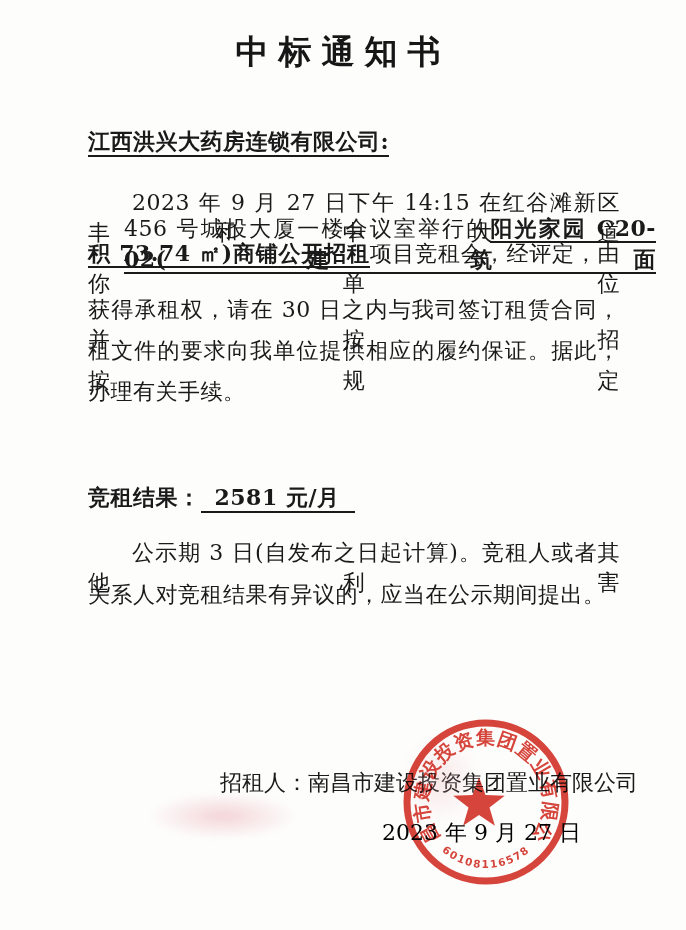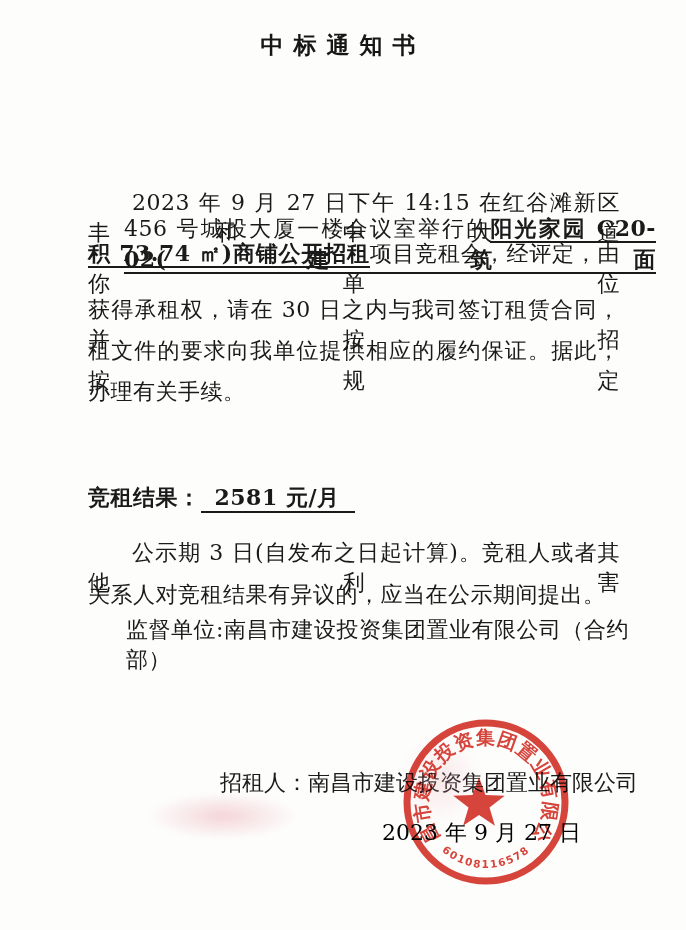--- a/index.html
+++ b/index.html
@@ -4,21 +4,21 @@
 <style>
   html,body { margin:0; padding:0; }
   .page {
     position:relative; width:686px; height:930px;
     background:#fdfdfc; overflow:hidden;
     font-family:"DejaVu Serif","Liberation Serif",serif;
     color:#141414;
   }
   .doc-title {
     position:absolute; top:30px; left:0; width:686px;
-    text-align:center; font-size:23px; font-weight:bold;
+    text-align:center; font-size:33px; font-weight:bold;
     letter-spacing:10px; color:#161616;
   }
   .line {
     position:absolute; left:88px; width:532px;
     font-size:22px; line-height:30px; color:#1a1a1a;
     letter-spacing:0.5px;
   }
   .just { text-align:justify; text-align-last:justify; }
   .indent { text-indent:44px; }
   .b { font-weight:bold; }
@@ -54,40 +54,40 @@
     filter:blur(3px);
   }
 </style>
 </head>
 <body>
 
 <div class="page">
 
   <div class="doc-title">中标通知书</div>
 
+  <div class="line recipient"><span>江西洪兴大药房连锁有限公司:</span></div>
 
   <div class="line just indent p1l1">2023 年 9 月 27 日下午 14:15 在红谷滩新区丰和中大道</div>
 
   <div class="line just p1l2"><span>456 号城投大厦一楼会议室举行的</span><span class="b u">阳光家园 C20-02(建筑面</span></div>
 
   <div class="line just p1l3"><span class="b u">积 73.74 ㎡)商铺公开招租</span><span>项目竞租会，经评定，由你单位</span></div>
 
   <div class="line just p1l4">获得承租权，请在 30 日之内与我司签订租赁合同，并按招</div>
 
   <div class="line just p1l5">租文件的要求向我单位提供相应的履约保证。据此，按规定</div>
 
   <div class="line p1l6">办理有关手续。</div>
 
   <div class="line result-line"><span>竞租结果：</span><span class="u">2581 元/月</span></div>
 
   <div class="line just indent p2l1">公示期 3 日(自发布之日起计算)。竞租人或者其他利害</div>
 
   <div class="line p2l2">关系人对竞租结果有异议的，应当在公示期间提出。</div>
 
-  <div class="line sup-line">监督单位:南昌市建设投资集团置业有限公司（合约部）</div>
 
 
   <div class="lessor-line">招租人：南昌市建设投资集团置业有限公司</div>
 
   <div class="date-line">2023 年 9 月 27 日</div>
 
   <div class="smudge1"></div>
   <div class="smudge2"></div>
 
   <svg class="stamp" viewBox="0 0 182 182" xmlns="http://www.w3.org/2000/svg">

